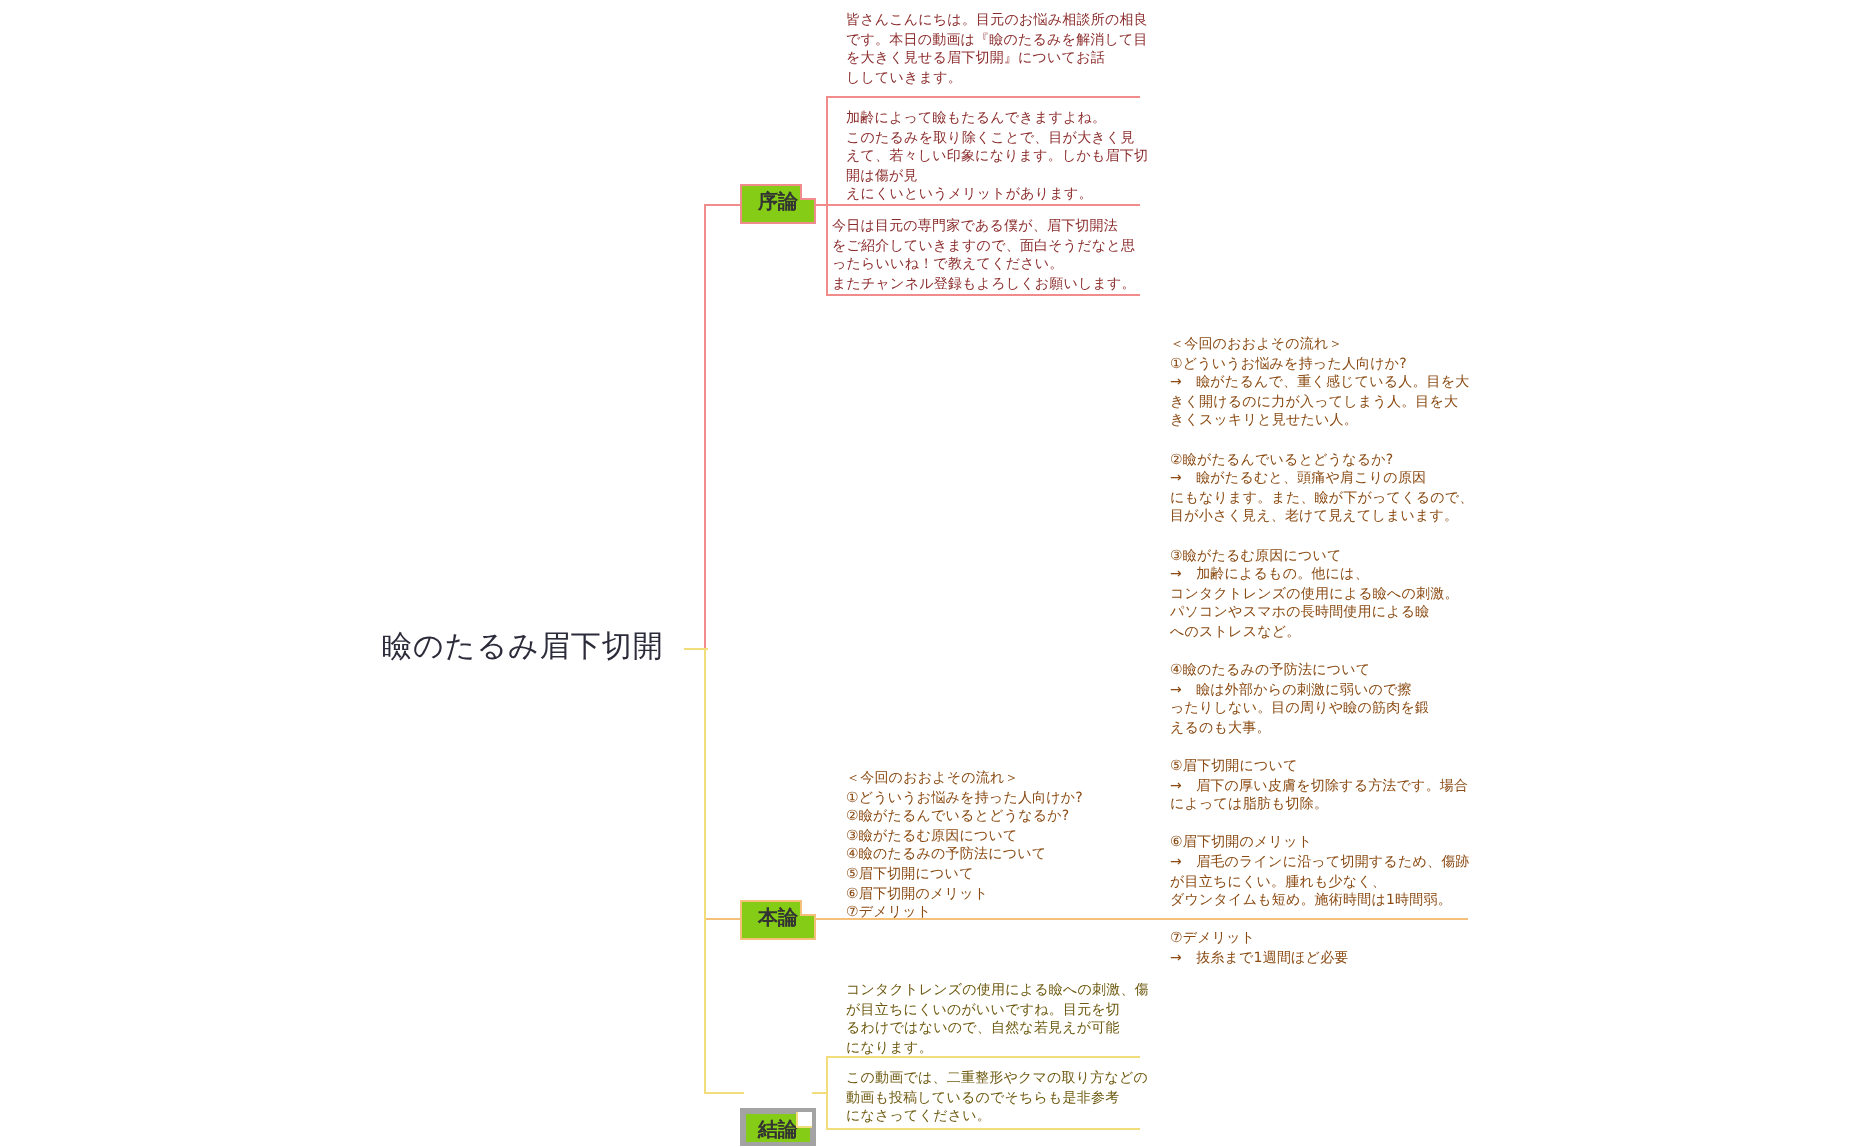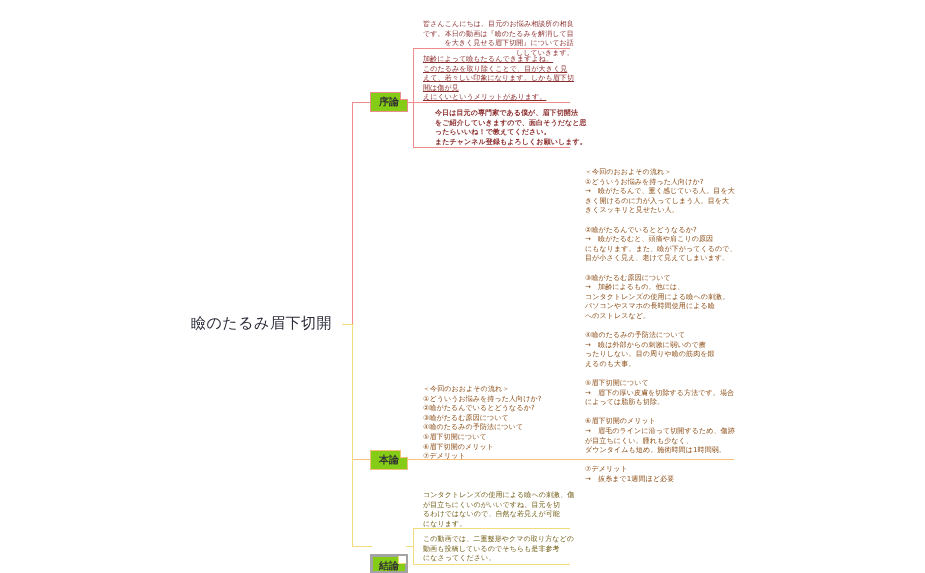--- a/index.html
+++ b/index.html
@@ -42,32 +42,32 @@
 </div>
 <div class="topic" style="left:370px;top:450px;border:1px solid #f5c07a;">
   <span>本論</span>
   <span class="fold" style="border-left:1px solid #f5c07a;border-bottom:1px solid #f5c07a;"></span>
 </div>
 <div class="topic" style="left:370px;top:554px;border:3px solid #a3a3a3;">
   <span>結論</span>
   <span class="fold" style="border-left:1px solid #f3dc7a;border-bottom:1px solid #f3dc7a;"></span>
 </div>
 
-<div class="note red-t" style="left:423px;top:20px;text-align:right;">皆さんこんにちは。目元のお悩み相談所の相良
+<div class="note red-t" style="left:423px;top:6px;">皆さんこんにちは。目元のお悩み相談所の相良
 です。本日の動画は『瞼のたるみを解消して目
 を大きく見せる眉下切開』についてお話
 ししていきます。</div>
 <div class="line" style="left:413px;top:48px;width:157px;height:1px;background:#f08c8c;"></div>
-<div class="note red-t" style="left:423px;top:55px;text-decoration:underline;">加齢によって瞼もたるんできますよね。
+<div class="note red-t" style="left:423px;top:55px;">加齢によって瞼もたるんできますよね。
 このたるみを取り除くことで、目が大きく見
 えて、若々しい印象になります。しかも眉下切
 開は傷が見
 えにくいというメリットがあります。</div>
 <div class="line" style="left:413px;top:102px;width:157px;height:1px;background:#f08c8c;"></div>
-<div class="note red-t" style="left:435px;top:109px;font-weight:bold;">今日は目元の専門家である僕が、眉下切開法
+<div class="note red-t" style="left:416px;top:109px;">今日は目元の専門家である僕が、眉下切開法
 をご紹介していきますので、面白そうだなと思
 ったらいいね！で教えてください。
 またチャンネル登録もよろしくお願いします。</div>
 <div class="line" style="left:413px;top:147px;width:157px;height:1px;background:#f08c8c;"></div>
 
 <div class="note org-t" style="left:423px;top:385px;">＜今回のおおよその流れ＞
 ①どういうお悩みを持った人向けか?
 ②瞼がたるんでいるとどうなるか?
 ③瞼がたるむ原因について
 ④瞼のたるみの予防法について

